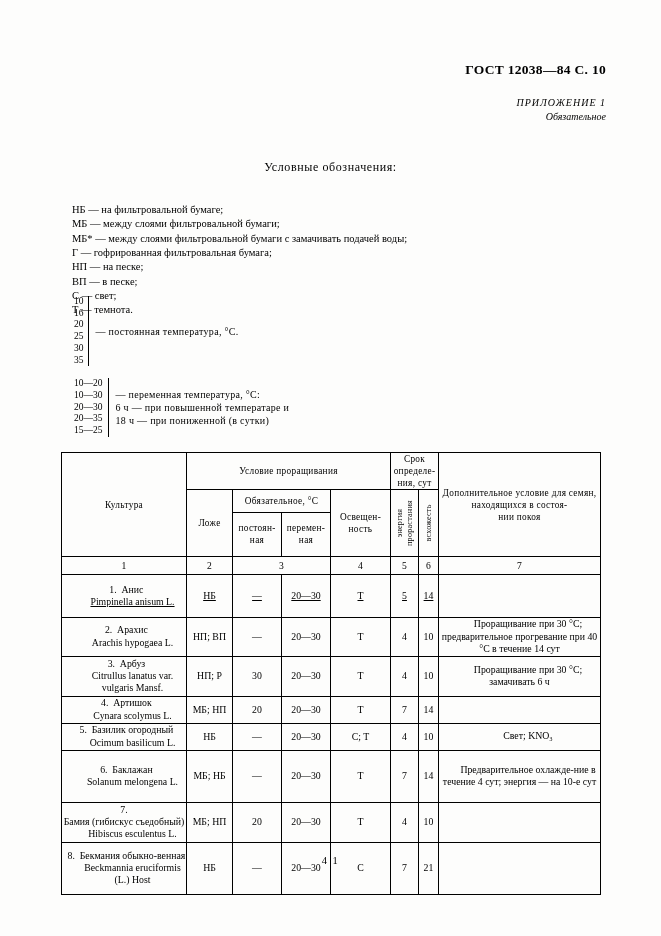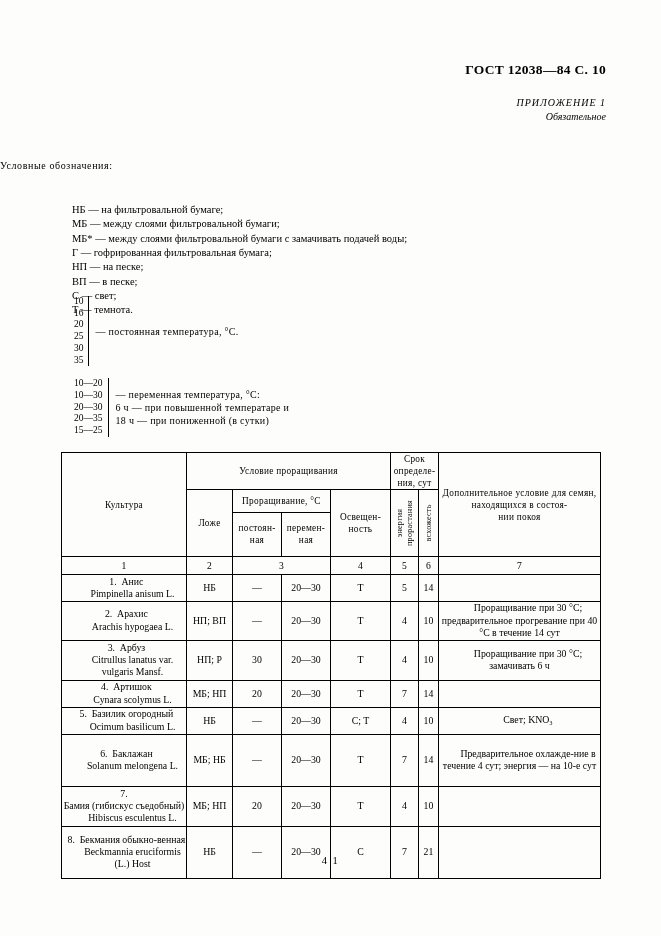--- a/index.html
+++ b/index.html
@@ -53,22 +53,22 @@
     font-weight: bold;
     font-size: 11.6px;
     letter-spacing: 0.2px;
   }
 
   
   .legend-caption {
     position: absolute;
     left: 0; right: 0;
     top: 160px;
-    text-align: left;
-    font-size: 10px;
+    text-align: center;
+    font-size: 12px;
     letter-spacing: 0.6px;
   }
   .legend-list {
     position: absolute;
     left: 72px;
     top: 175px;
     font-size: 10.5px;
     line-height: 14.35px;
     margin-top: 28px;
   }
@@ -288,21 +288,21 @@
           <td class="hdr-cell" rowspan="3">Культура</td>
           <td class="hdr-cell" colspan="4">Условие проращивания</td>
           <td class="hdr-cell" colspan="2" style="white-space:pre-line">Срок
 определе-
 ния, сут</td>
           <td class="hdr-cell" rowspan="3" style="white-space:pre-line">Дополнительное условие для семян, находящихся в состоя-
 нии покоя</td>
         </tr>
         <tr>
           <td class="hdr-cell" rowspan="2">Ложе</td>
-          <td class="hdr-cell" colspan="2">Проращивание, °С</td>
+          <td class="hdr-cell" colspan="2">Обязательное, °С</td>
           <td class="hdr-cell" rowspan="2" style="white-space:pre-line">Освещен-
 ность</td>
           <td class="rot" rowspan="2">
               <span class="two-line">энергия прорастания</span>
             </td>
           <td class="rot" rowspan="2">
               <span>всхожесть</span>
             </td>
         </tr>
         <tr>
@@ -315,21 +315,21 @@
           <td>1</td>
           <td>2</td>
           <td colspan="2">3</td>
           <td>4</td>
           <td>5</td>
           <td>6</td>
           <td>7</td>
         </tr>
       </thead>
       <tbody id="tbody">
-          <tr style="height: 27px;">
+          <tr style="height: 43px; text-decoration: underline;">
             <td class="culture"><span class="num">1.</span><span class="nm">Анис</span><span class="latin">Pimpinella anisum L.</span></td>
             <td class="lozhe">НБ</td>
             <td>—</td>
             <td>20—30</td>
             <td>Т</td>
             <td>5</td>
             <td>14</td>
             <td class="extra"></td>
           </tr>
           <tr style="height: 31px;">

